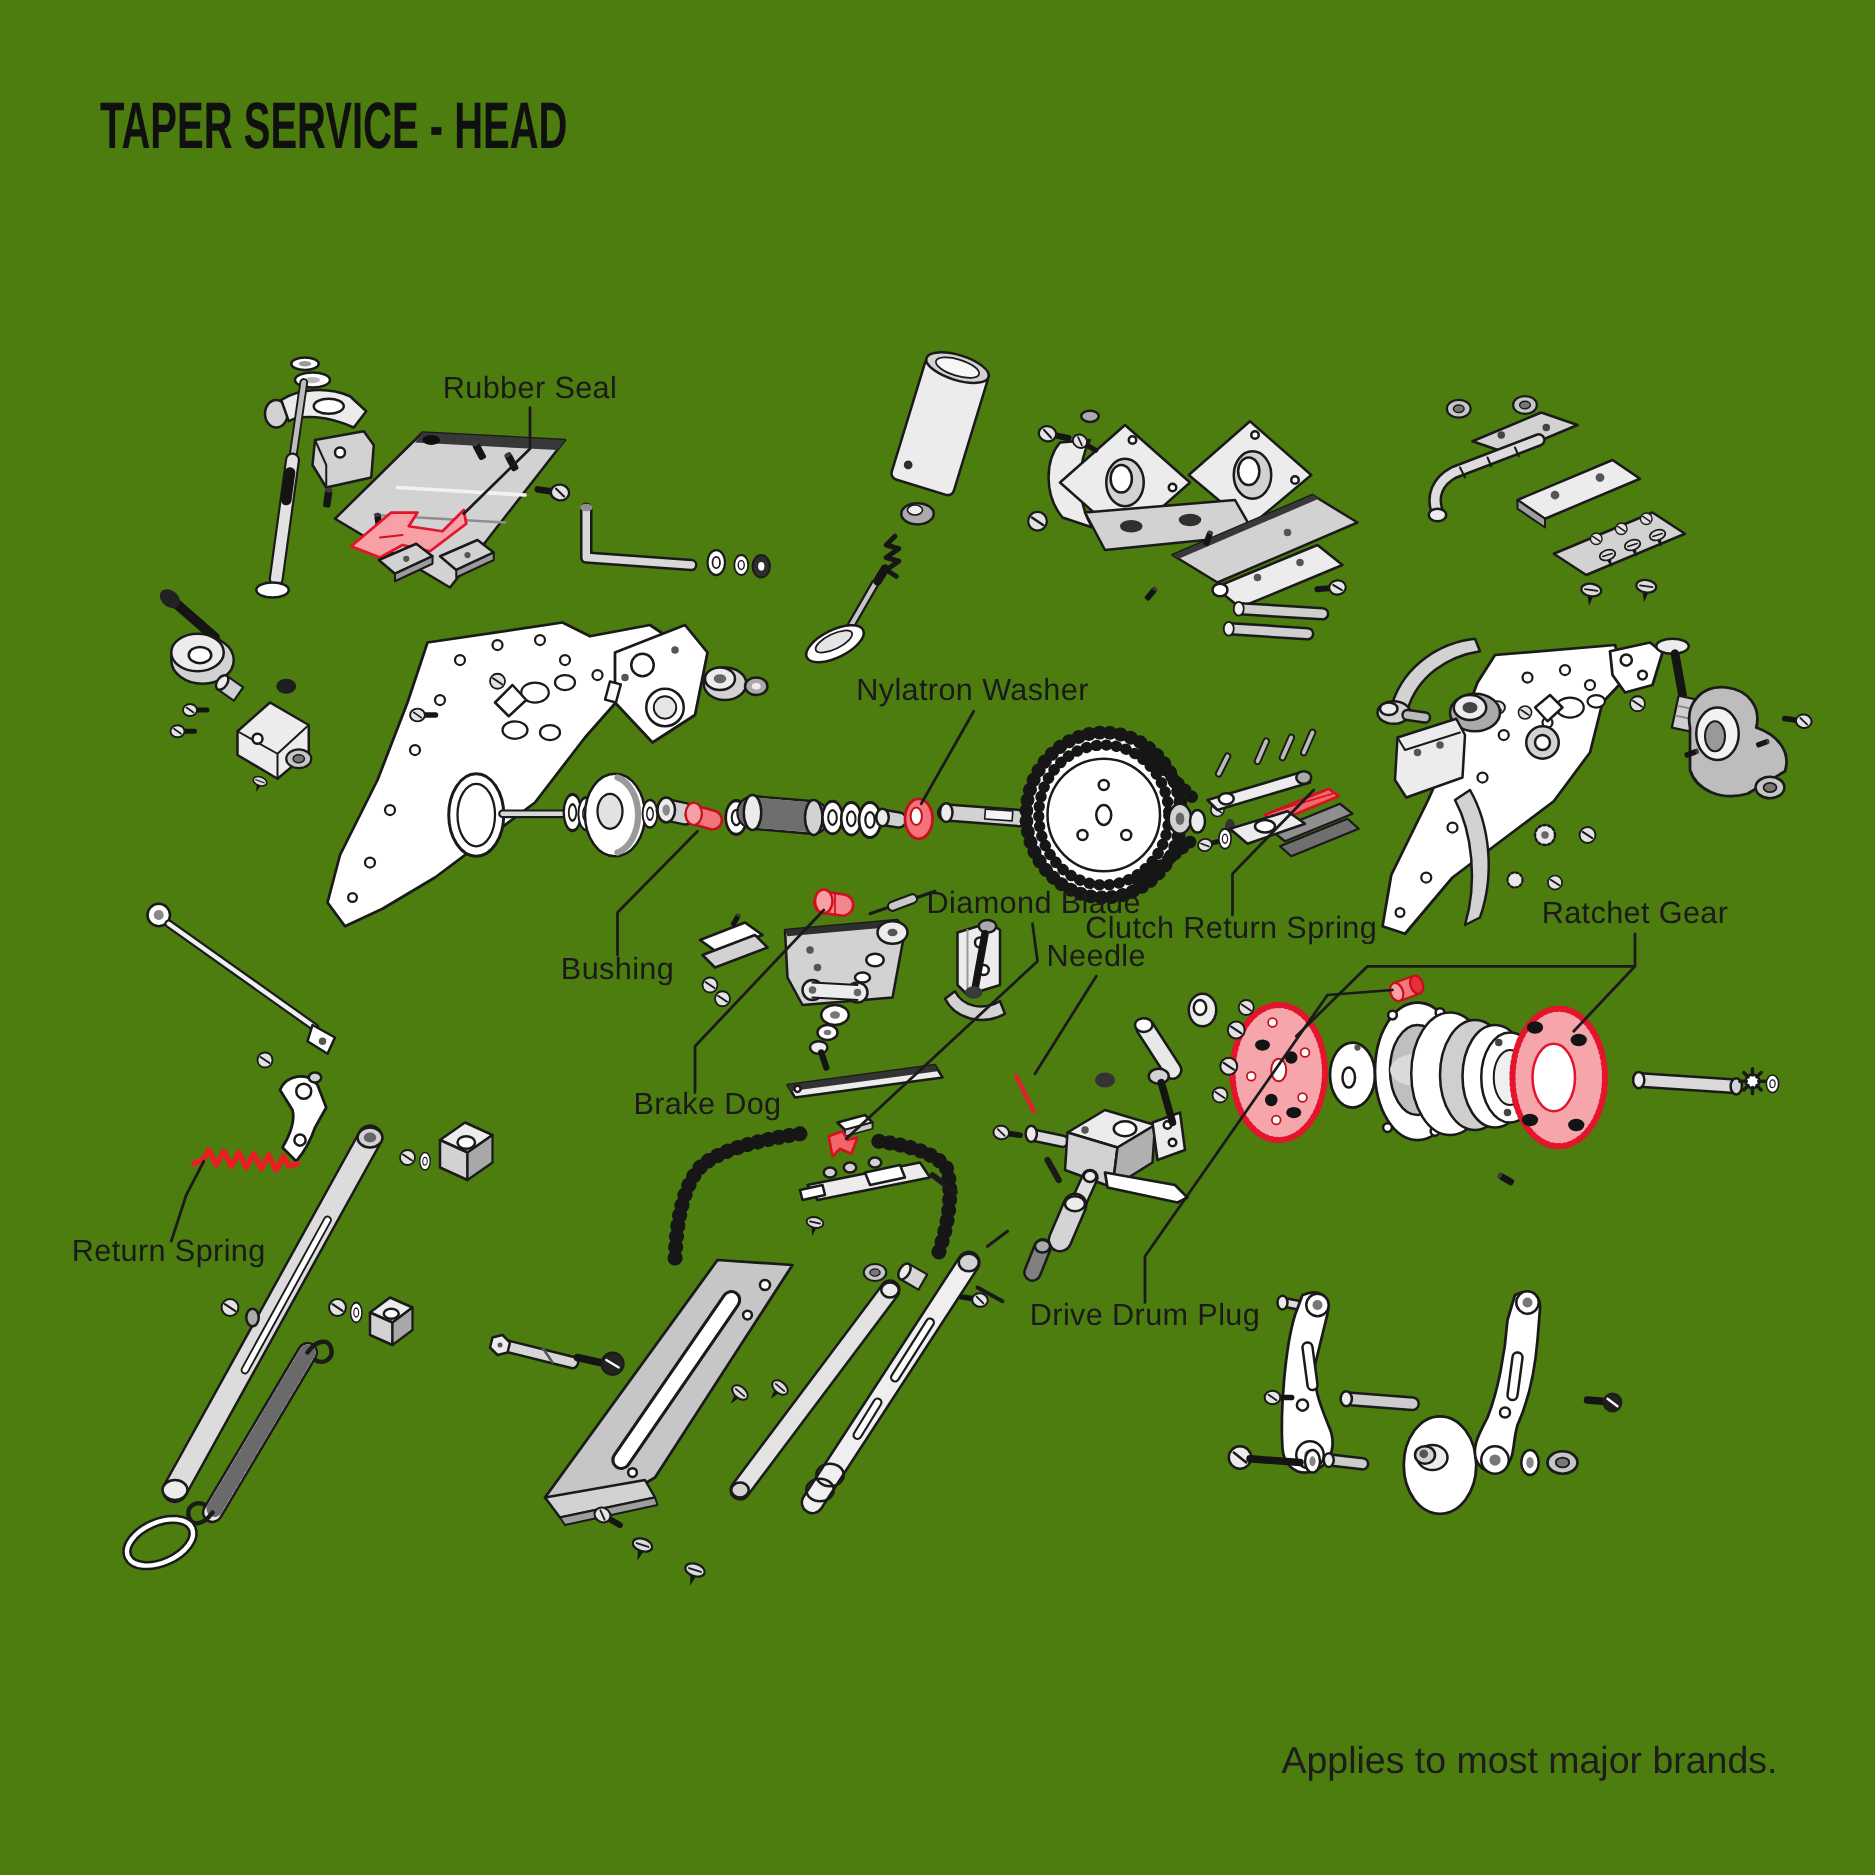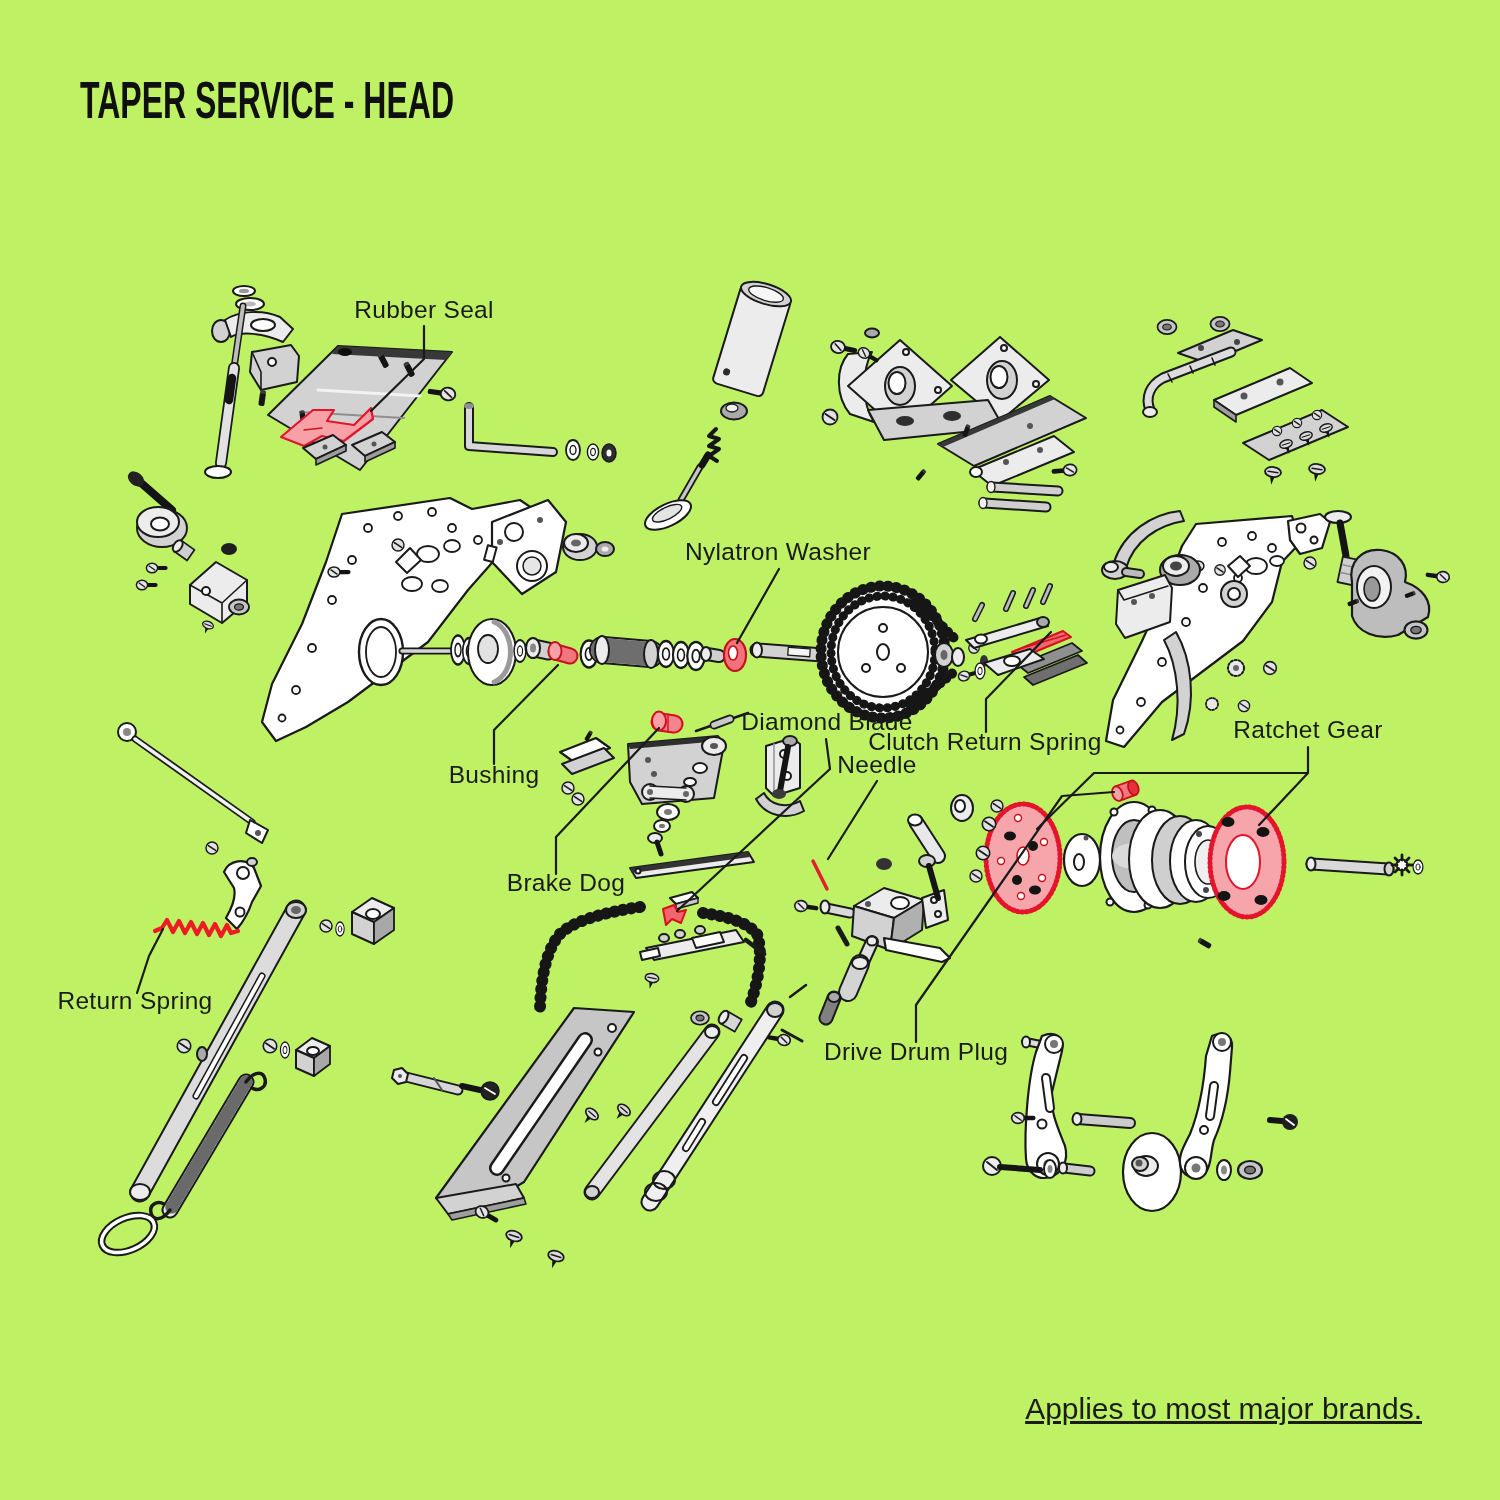--- a/index.html
+++ b/index.html
@@ -1,21 +1,21 @@
 <!DOCTYPE html>
 <html><head>
 <meta charset="utf-8">
 <style>
   html,body{margin:0;padding:0;background:#fff;}
-  .page{position:relative;width:1500px;height:1500px;background:#bef264;overflow:hidden;
+  .page{position:relative;width:1500px;height:1500px;background:#4d7c0f;overflow:hidden;
         font-family:"Liberation Sans",sans-serif;color:#1a1a1a;}
   .title{position:absolute;left:80px;top:70px;font-size:50px;font-weight:800;
          letter-spacing:0px;color:#101010;white-space:nowrap;
          transform:scale(0.64,1.05);transform-origin:left top;}
-  .footer{position:absolute;right:78px;top:1392px;font-size:30px;color:#1c1c1c;white-space:nowrap;text-decoration:underline;}
+  .footer{position:absolute;right:78px;top:1392px;font-size:30px;color:#1c1c1c;white-space:nowrap;}
   svg{position:absolute;left:0;top:0;}
   svg *{stroke-linejoin:round;stroke-linecap:round;}
   .pW{fill:#fff;stroke:#1a1a1a;stroke-width:2;}
   .pWs{fill:#fff;stroke:#1a1a1a;stroke-width:2.2;}
   .pG1{fill:#ececec;stroke:#1a1a1a;stroke-width:2;}
   .pG2{fill:#d2d2d2;stroke:#1a1a1a;stroke-width:2;}
   .pG3{fill:#aaaaaa;stroke:#1a1a1a;stroke-width:2;}
   .red{fill:#f7a0a6;stroke:#e3142b;stroke-width:2.2;}
   .ln{stroke:#1a1a1a;stroke-width:1.6;}
   .lead{stroke:#1a1a1a;stroke-width:2.2;fill:none;}

